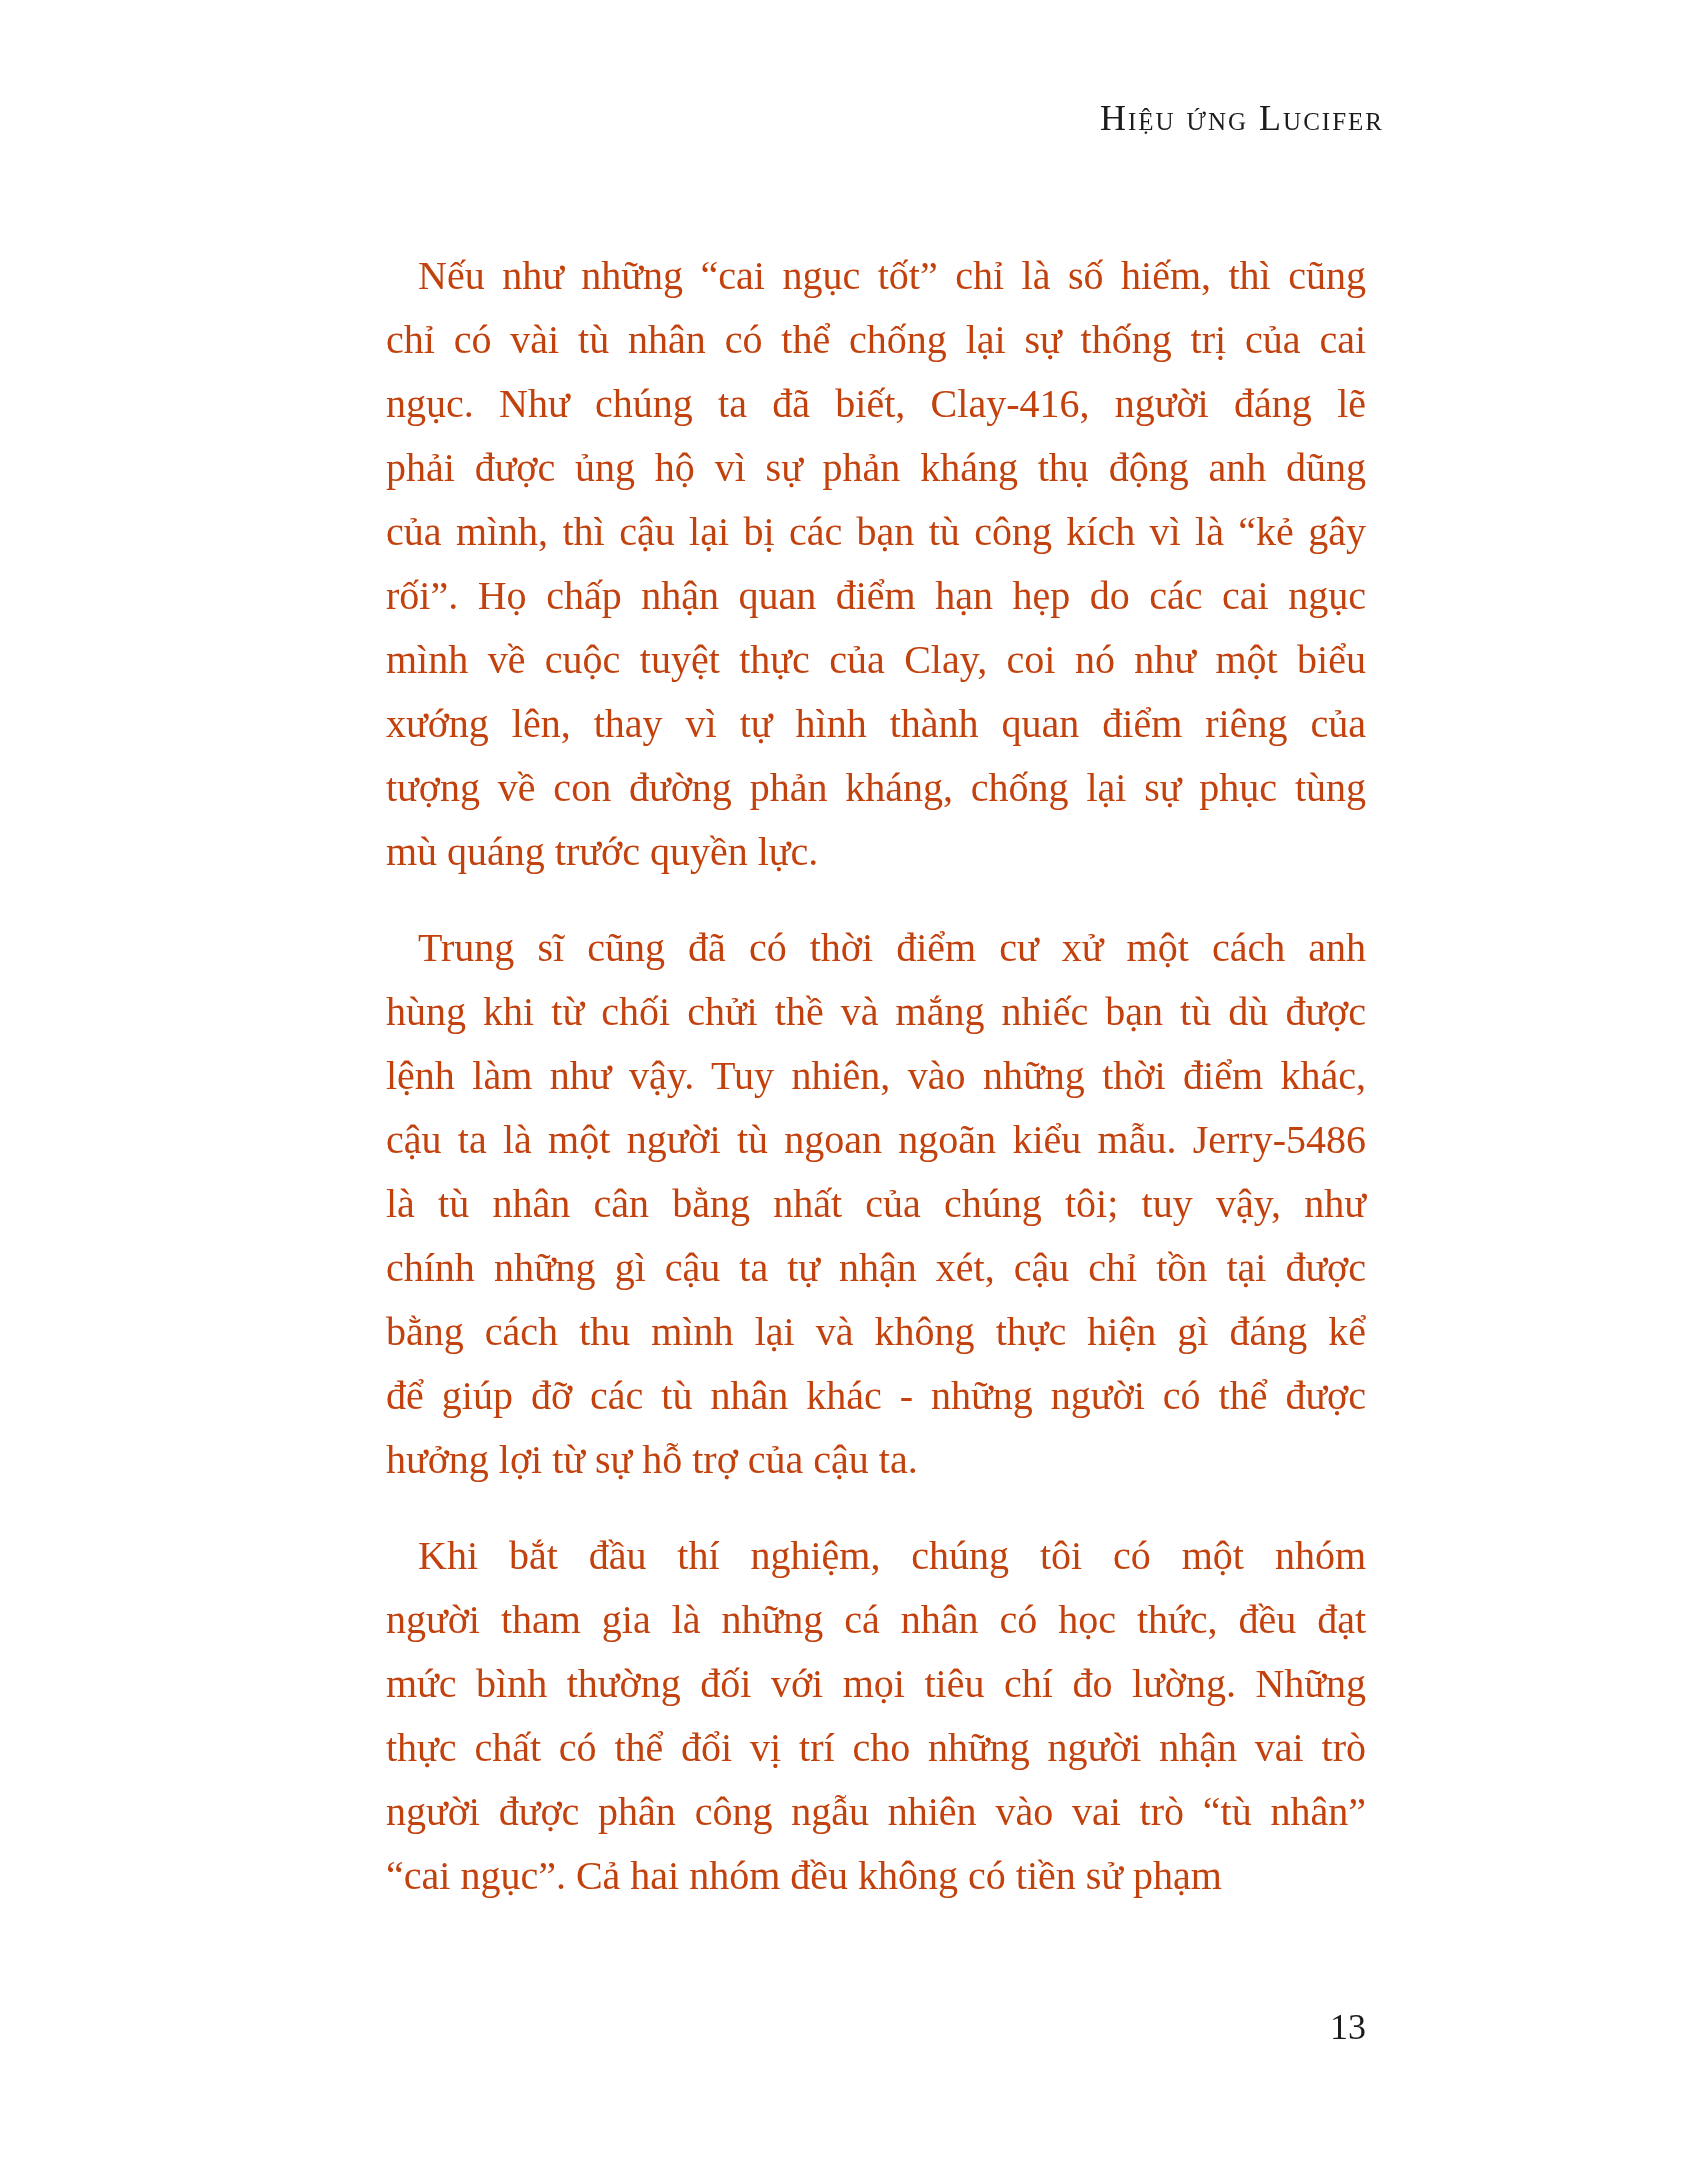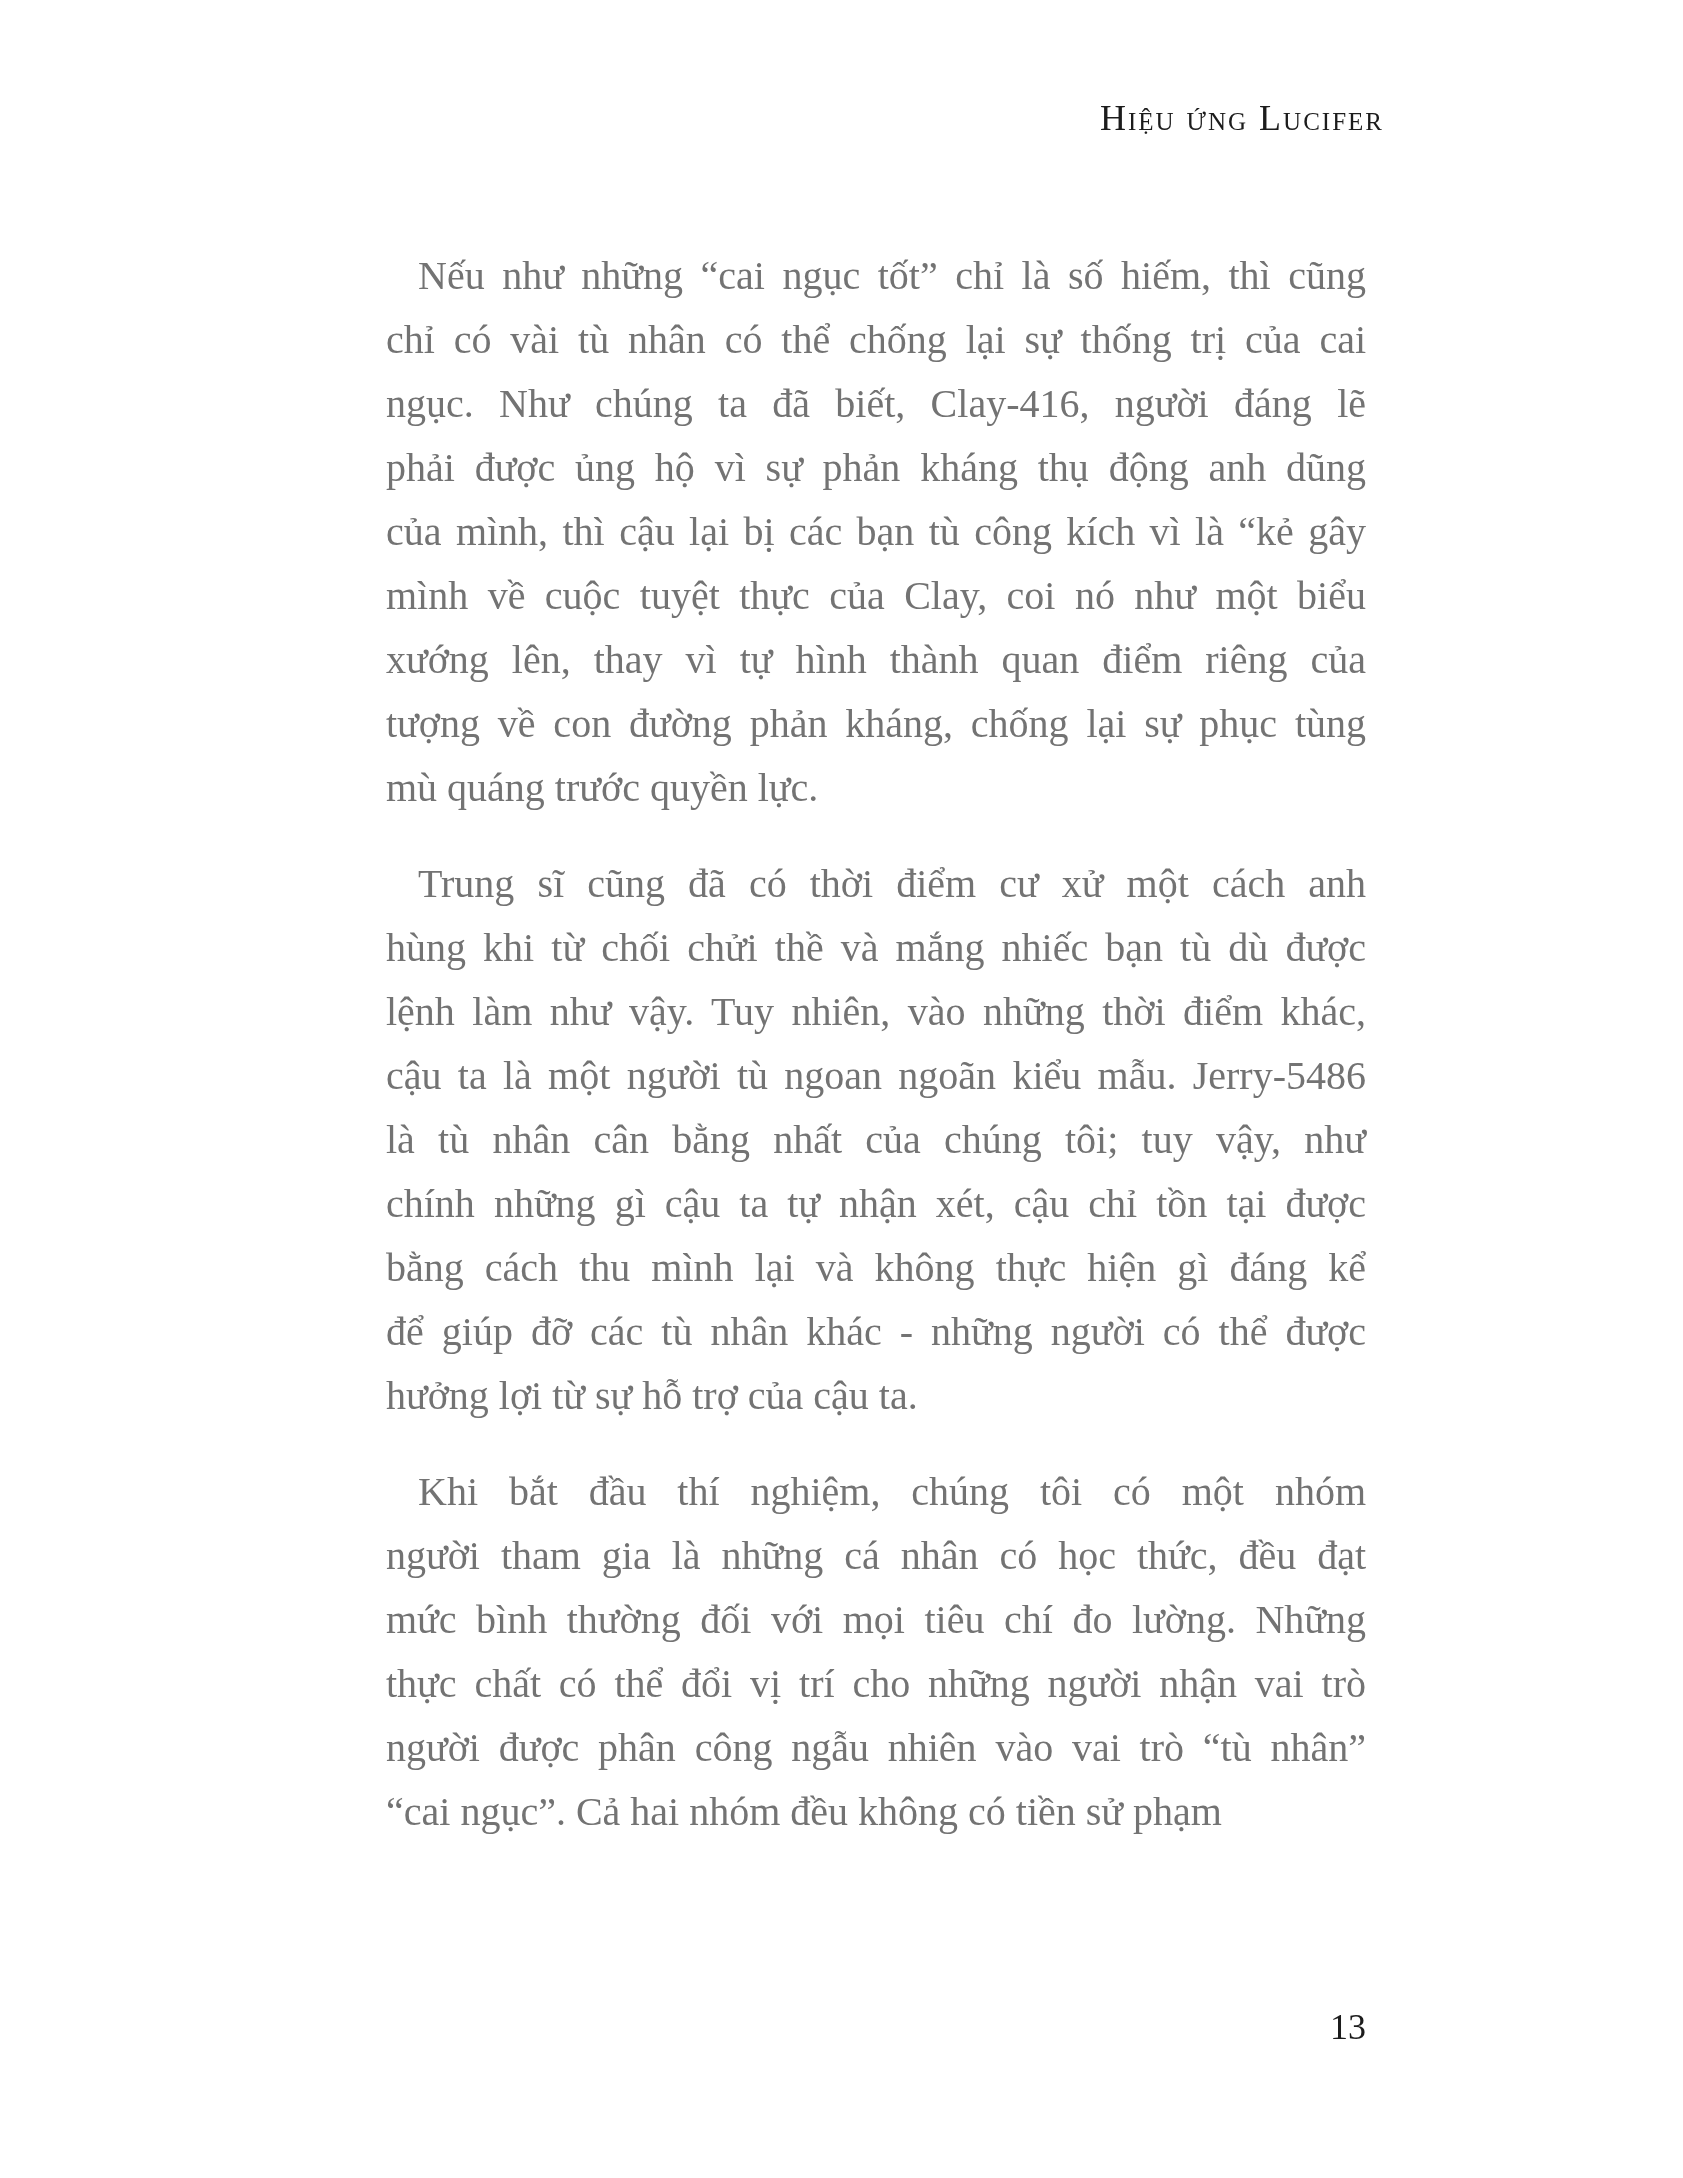--- a/index.html
+++ b/index.html
@@ -28,21 +28,21 @@
     color: #1c1c1c;
     white-space: nowrap;
   }
   .body-text {
     position: absolute;
     left: 386px;
     top: 244px;
     width: 980px;
     font-size: 40px;
     line-height: 64px;
-    color: #737373;
+    color: #c2410c;
   }
   .para { margin: 0; }
   .para + .para { margin-top: 32px; }
   .line {
     text-align: justify;
     text-align-last: justify;
     white-space: normal;
     height: 64px;
   }
   .line.first { text-indent: 32px; }
@@ -66,20 +66,21 @@
 <div class="page">
   <div class="running-header">Hiệu ứng Lucifer</div>
 
   <div class="body-text">
       <div class="para">
         <div class="line first">Nếu như những “cai ngục tốt” chỉ là số hiếm, thì cũng</div>
         <div class="line">chỉ có vài tù nhân có thể chống lại sự thống trị của cai</div>
         <div class="line">ngục. Như chúng ta đã biết, Clay-416, người đáng lẽ</div>
         <div class="line">phải được ủng hộ vì sự phản kháng thụ động anh dũng</div>
         <div class="line">của mình, thì cậu lại bị các bạn tù công kích vì là “kẻ gây</div>
+        <div class="line">rối”. Họ chấp nhận quan điểm hạn hẹp do các cai ngục</div>
         <div class="line">mình về cuộc tuyệt thực của Clay, coi nó như một biểu</div>
         <div class="line">xướng lên, thay vì tự hình thành quan điểm riêng của</div>
         <div class="line">tượng về con đường phản kháng, chống lại sự phục tùng</div>
         <div class="line last">mù quáng trước quyền lực.</div>
       </div>
       <div class="para">
         <div class="line first">Trung sĩ cũng đã có thời điểm cư xử một cách anh</div>
         <div class="line">hùng khi từ chối chửi thề và mắng nhiếc bạn tù dù được</div>
         <div class="line">lệnh làm như vậy. Tuy nhiên, vào những thời điểm khác,</div>
         <div class="line">cậu ta là một người tù ngoan ngoãn kiểu mẫu. Jerry-5486</div>

